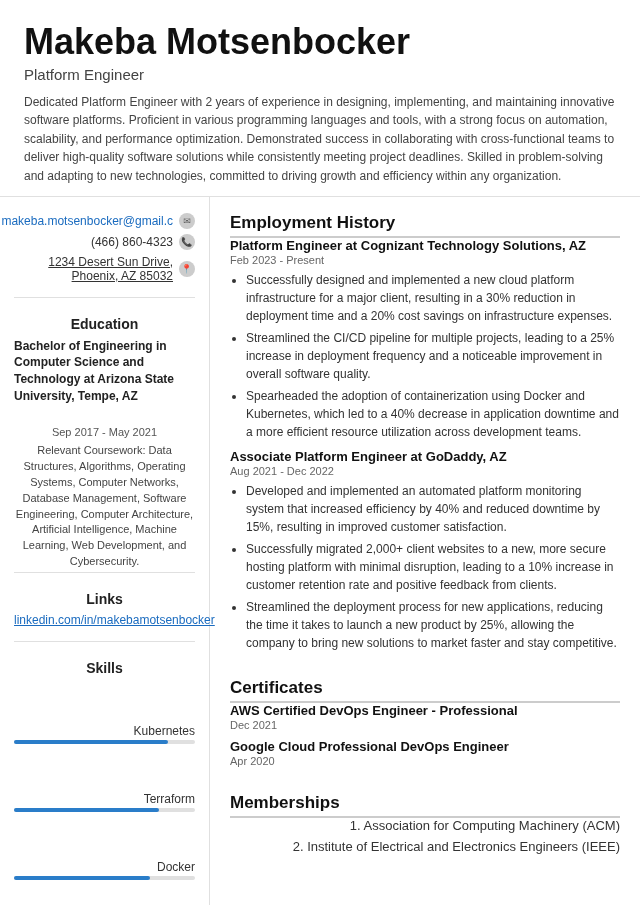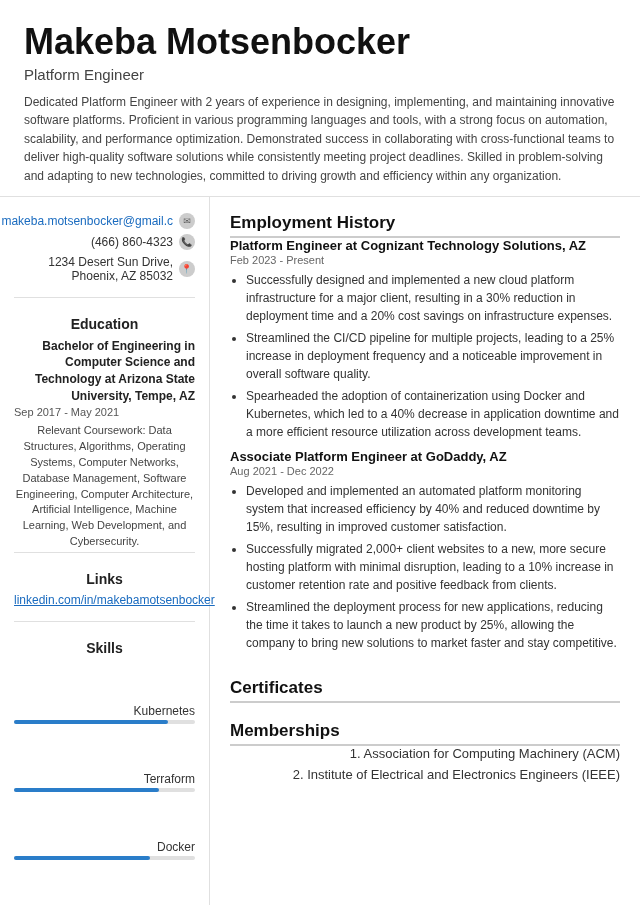--- a/index.html
+++ b/index.html
@@ -95,29 +95,29 @@
       color: #222;
       margin-bottom: 6px;
     }
     .edu-section {
       border-bottom: 1px solid #e0e0e0;
       padding-bottom: 2px;
     }
     .edu-degree {
       font-size: 12px;
       font-weight: bold;
-      text-align: right;
+      text-align: left;
       color: #222;
       line-height: 1.4;
     }
     .edu-dates {
       font-size: 11px;
       color: #555;
-      text-align: left;
-      margin-top: 1px;
+      text-align: center;
+      margin-top: 21px;
     }
     .edu-coursework {
       font-size: 11px;
       color: #444;
       text-align: center;
       margin-top: 5px;
       line-height: 1.45;
     }
     .links-section {
       border-bottom: 1px solid #e0e0e0;
@@ -225,21 +225,21 @@
       <div class="contact-section">
         <div class="contact-item">
           <span class="contact-text">makeba.motsenbocker@gmail.c</span>
           <div class="icon">✉</div>
         </div>
         <div class="contact-item">
           <span class="contact-text dark">(466) 860-4323</span>
           <div class="icon">📞</div>
         </div>
         <div class="contact-item">
-          <span class="contact-text dark" style="text-align:right;">1234 Desert Sun Drive, Phoenix, AZ 85032</span>
+          <span class="contact-text dark" style="text-align:right;text-decoration:underline;">1234 Desert Sun Drive, Phoenix, AZ 85032</span>
           <div class="icon">📍</div>
         </div>
       </div>
 
       <div class="edu-section">
         <div class="section-title">Education</div>
         <div class="edu-degree">Bachelor of Engineering in Computer Science and Technology at Arizona State University, Tempe, AZ</div>
         <div class="edu-dates">Sep 2017 - May 2021</div>
         <div class="edu-coursework">
           <span>Relevant Coursework:</span>
@@ -323,20 +323,30 @@
                 <li>Developed and implemented an automated platform monitoring system that increased efficiency by 40% and reduced downtime by 15%, resulting in improved customer satisfaction.</li>
                 <li>Successfully migrated 2,000+ client websites to a new, more secure hosting platform with minimal disruption, leading to a 10% increase in customer retention rate and positive feedback from clients.</li>
                 <li>Streamlined the deployment process for new applications, reducing the time it takes to launch a new product by 25%, allowing the company to bring new solutions to market faster and stay competitive.</li>
               </ul>
   </div>
           </div>
       </div>
 
       <div>
         <div class="main-section-title">Certificates</div>
+        <div id="certs-container">
+            <div>
+    <div class="cert-name">AWS Certified DevOps Engineer - Professional</div>
+    <div class="cert-date">Dec 2021</div>
+  </div>
+            <div>
+    <div class="cert-name">Google Cloud Professional DevOps Engineer</div>
+    <div class="cert-date">Apr 2020</div>
+  </div>
+          </div>
       </div>
 
       <div>
         <div class="main-section-title">Memberships</div>
         <div id="memberships-container">
             <div class="membership-item">1. Association for Computing Machinery (ACM)</div>
             <div class="membership-item">2. Institute of Electrical and Electronics Engineers (IEEE)</div>
           </div>
       </div>
 

